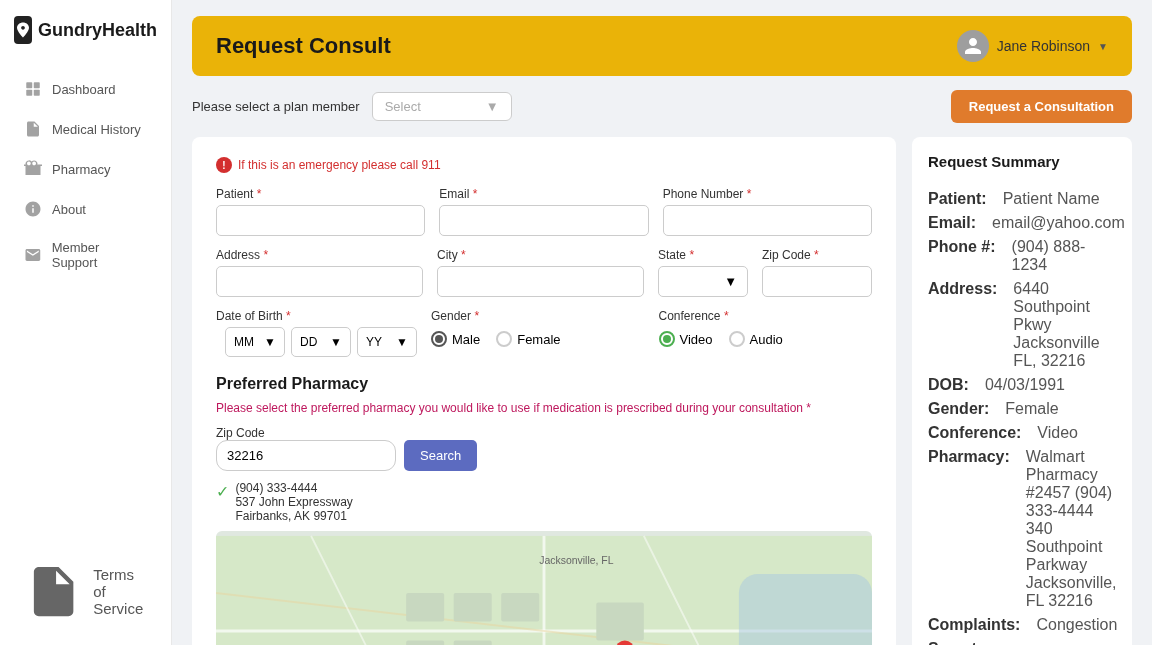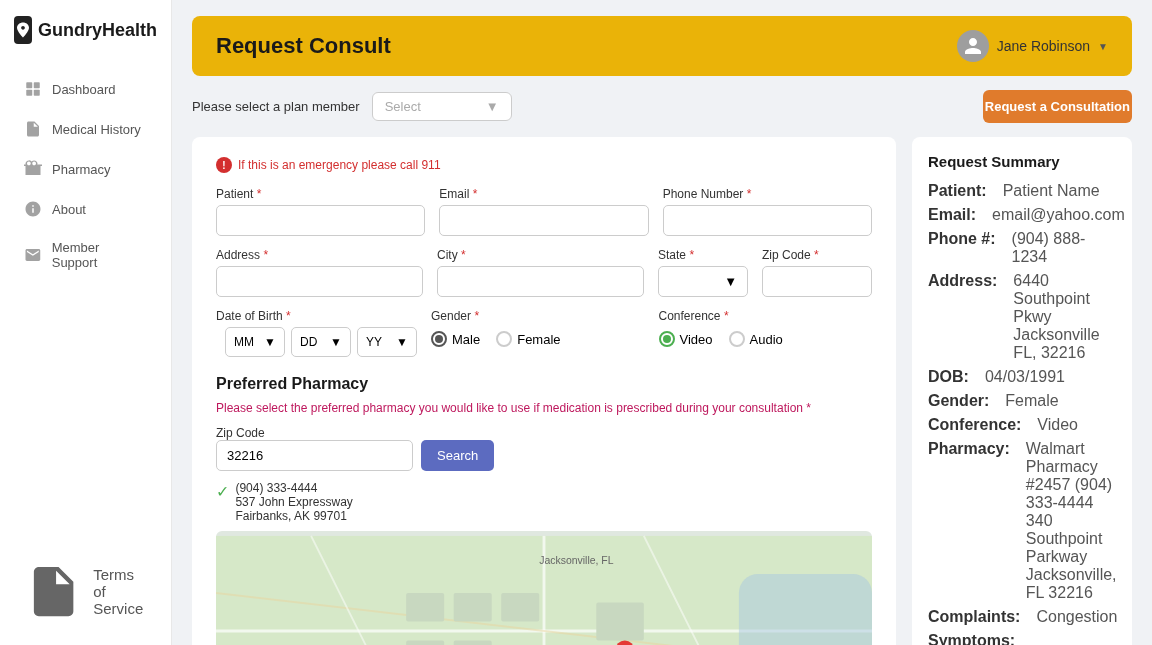--- a/index.html
+++ b/index.html
@@ -26,21 +26,21 @@
     .user-avatar { width: 32px; height: 32px; border-radius: 50%; background: #9e9e9e; display: flex; align-items: center; justify-content: center; }
     .user-avatar svg { width: 20px; height: 20px; fill: #fff; }
     .user-name { font-size: 14px; color: #333; }
     .chevron-down { font-size: 10px; color: #555; }
 
     
     .plan-row { display: flex; align-items: center; justify-content: space-between; margin-bottom: 14px; }
     .plan-left { display: flex; align-items: center; gap: 12px; }
     .plan-label { font-size: 13px; color: #333; font-weight: 500; }
     .plan-select { display: flex; align-items: center; border: 1px solid #ccc; border-radius: 6px; padding: 6px 12px; background: #fff; cursor: pointer; min-width: 140px; justify-content: space-between; font-size: 13px; color: #aaa; }
-    .btn-consult { background: #e07b2c; color: #fff; border: none; border-radius: 6px; padding: 9px 2px; font-size: 13px; font-weight: 600; cursor: pointer; }
+    .btn-consult { background: #e07b2c; color: #fff; border: none; border-radius: 6px; padding: 9px 18px; font-size: 13px; font-weight: 600; cursor: pointer; }
 
     
     .content-row { display: flex; gap: 16px; }
     .form-panel { flex: 1; background: #fff; border-radius: 8px; padding: 20px 24px; }
     .summary-panel { width: 220px; background: #fff; border-radius: 8px; padding: 16px; display: flex; flex-direction: column; }
 
     
     .section-title { font-size: 16px; font-weight: 700; color: #1a1a1a; margin-bottom: 8px; }
     .emergency-notice { display: flex; align-items: center; gap: 6px; color: #d32f2f; font-size: 12px; margin-bottom: 14px; }
     .emergency-icon { width: 16px; height: 16px; background: #d32f2f; border-radius: 50%; color: #fff; display: flex; align-items: center; justify-content: center; font-size: 10px; font-weight: 700; flex-shrink: 0; }
@@ -67,32 +67,32 @@
     .radio-circle.checked-green { border-color: #4caf50; }
     .radio-circle.checked-green::after { content: ''; width: 8px; height: 8px; border-radius: 50%; background: #4caf50; }
 
     
     .state-select { border: 1px solid #ccc; border-radius: 5px; padding: 7px 10px; font-size: 13px; background: #fff; display: flex; align-items: center; justify-content: space-between; cursor: pointer; width: 100%; }
 
     
     .pharmacy-section { margin-top: 18px; }
     .pharmacy-desc { font-size: 12px; color: #be185d; margin: 5px 0 10px; }
     .zip-row { display: flex; gap: 8px; align-items: center; margin-bottom: 10px; }
-    .zip-input { border: 1px solid #ccc; border-radius: 5px; padding: 7px 10px; font-size: 13px; width: 197px; }
+    .zip-input { border: 1px solid #ccc; border-radius: 11px; padding: 7px 10px; font-size: 13px; width: 180px; }
     .btn-search { background: #5c6bc0; color: #fff; border: none; border-radius: 5px; padding: 8px 16px; font-size: 13px; cursor: pointer; }
     .pharmacy-result { display: flex; align-items: flex-start; gap: 6px; font-size: 12px; color: #333; margin-top: 4px; }
     .pharmacy-check { color: #4caf50; font-size: 16px; margin-top: 1px; }
 
     .map-placeholder { width: 100%; height: 200px; background: #e0e8e0; border-radius: 6px; overflow: hidden; position: relative; margin-top: 8px; }
 
     
     .map-placeholder svg { width: 100%; height: 100%; }
 
     
-    .summary-title { font-size: 15px; font-weight: 700; color: #1a1a1a; margin-bottom: 12px; }
+    .summary-title { font-size: 15px; font-weight: 700; color: #1a1a1a; margin-bottom: 20px; }
     .summary-row { display: flex; gap: 16px; margin-bottom: 6px; font-size: 16px; }
     .summary-key { color: #333; font-weight: 600; white-space: nowrap; }
     .summary-val { color: #555; }
 
     
     .sidebar-footer { padding: 8px 0 12px; }
   </style>
 </head>
 <body>
 

